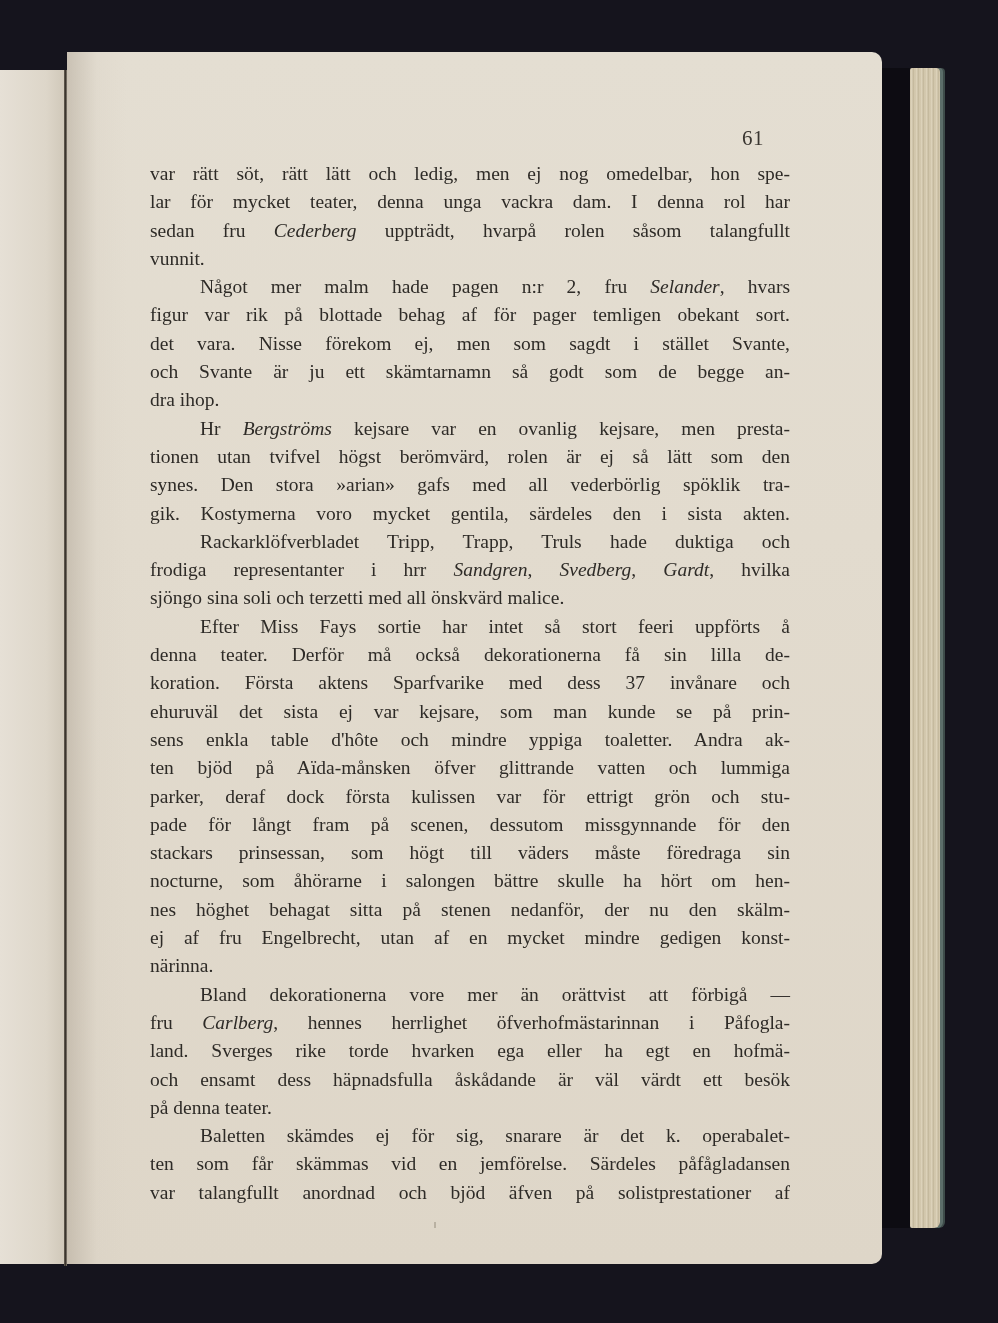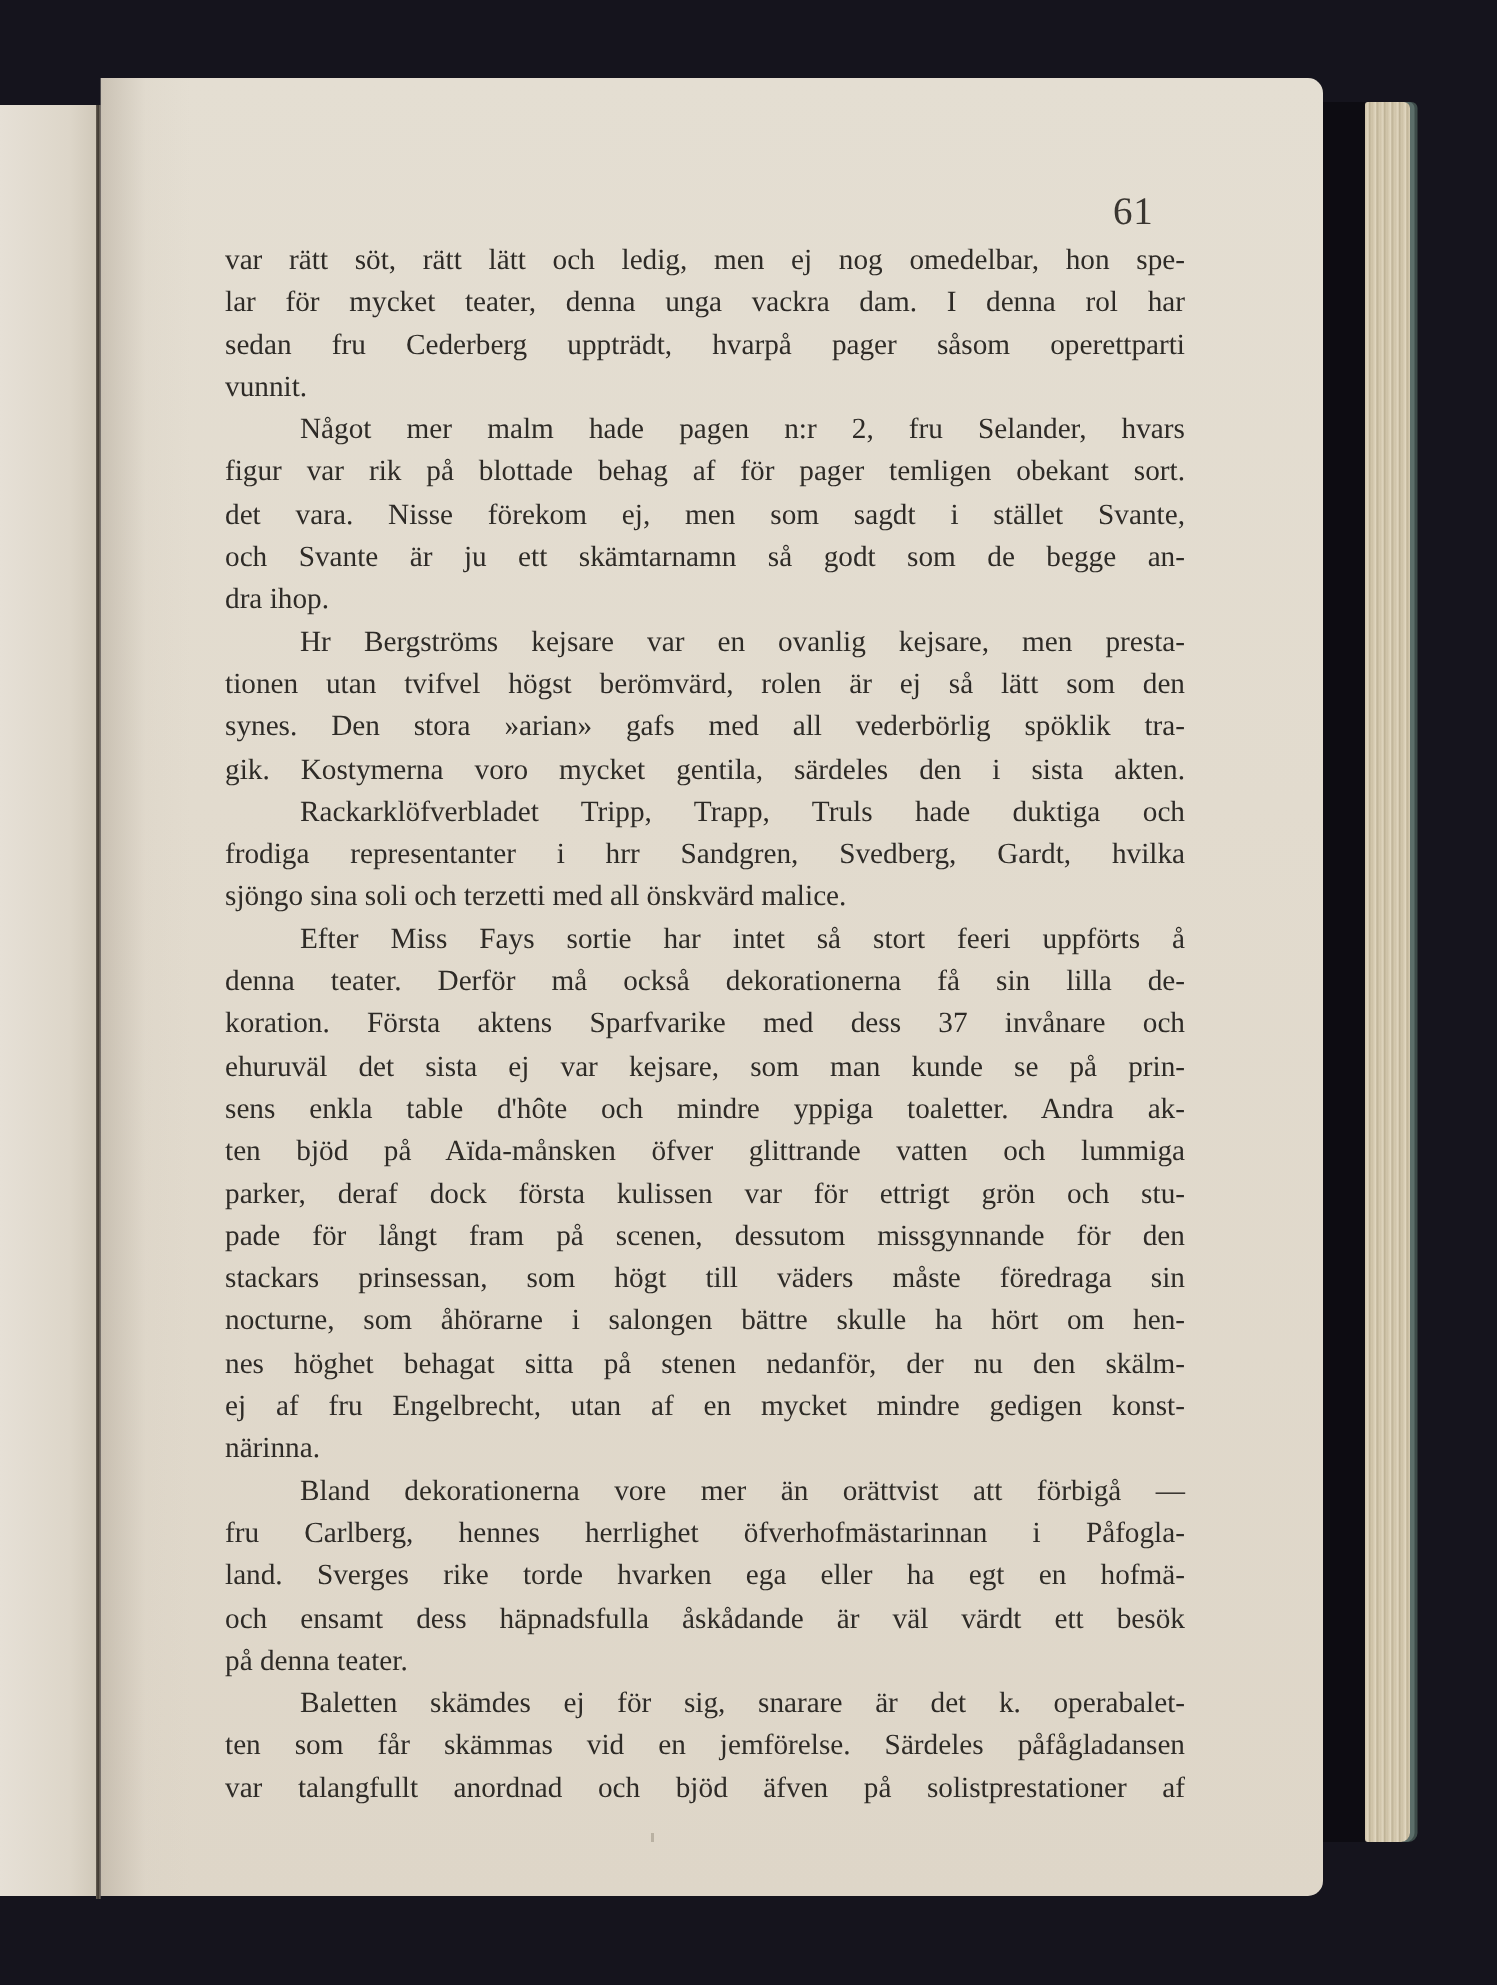--- a/index.html
+++ b/index.html
@@ -65,21 +65,21 @@
       left: 882px;
       top: 68px;
       width: 28px;
       height: 1160px;
       background: #0d0c12;
     }
     .page-number {
       position: absolute;
       left: 742px;
       top: 126px;
-      font-size: 26px;
+      font-size: 21px;
       color: #3a3631;
       letter-spacing: 0.5px;
     }
     .text-block {
       position: absolute;
       left: 150px;
       top: 160px;
       width: 640px;
       color: #2e2b27;
       font-size: 19.5px;
@@ -92,20 +92,21 @@
       display: block;
       height: 28.3px;
     }
     .line.last {
       text-align-last: left;
     }
     .line.indent {
       padding-left: 50px;
     }
     .it {
+      font-style: italic;
     }
     .speck {
       position: absolute;
       left: 434px;
       top: 1222px;
       width: 2px;
       height: 6px;
       background: #b9b1a2;
     }
   </style>
@@ -118,21 +119,21 @@
 <div class="edge-shadow"></div>
 <div class="book-edge"></div>
 
 <div class="right-page"></div>
 
 <div class="page-number">61</div>
 
 <div class="text-block" id="text-block">
     <div class="line"><span>var rätt söt, rätt lätt och ledig, men ej nog omedelbar, hon spe-</span></div>
     <div class="line"><span>lar för mycket teater, denna unga vackra dam. I denna rol har</span></div>
-    <div class="line"><span>sedan fru </span><span class="it">Cederberg</span><span> uppträdt, hvarpå pager såsom operettparti</span></div>
+    <div class="line"><span>sedan fru </span><span class="it">Cederberg</span><span> uppträdt, hvarpå rolen såsom talangfullt</span></div>
     <div class="line last"><span>vunnit.</span></div>
     <div class="line indent"><span>Något mer malm hade pagen n:r 2, fru </span><span class="it">Selander</span><span>, hvars</span></div>
     <div class="line"><span>figur var rik på blottade behag af för pager temligen obekant sort.</span></div>
     <div class="line"><span>det vara. Nisse förekom ej, men som sagdt i stället Svante,</span></div>
     <div class="line"><span>och Svante är ju ett skämtarnamn så godt som de begge an-</span></div>
     <div class="line last"><span>dra ihop.</span></div>
     <div class="line indent"><span>Hr </span><span class="it">Bergströms</span><span> kejsare var en ovanlig kejsare, men presta-</span></div>
     <div class="line"><span>tionen utan tvifvel högst berömvärd, rolen är ej så lätt som den</span></div>
     <div class="line"><span>synes. Den stora »arian» gafs med all vederbörlig spöklik tra-</span></div>
     <div class="line"><span>gik. Kostymerna voro mycket gentila, särdeles den i sista akten.</span></div>

